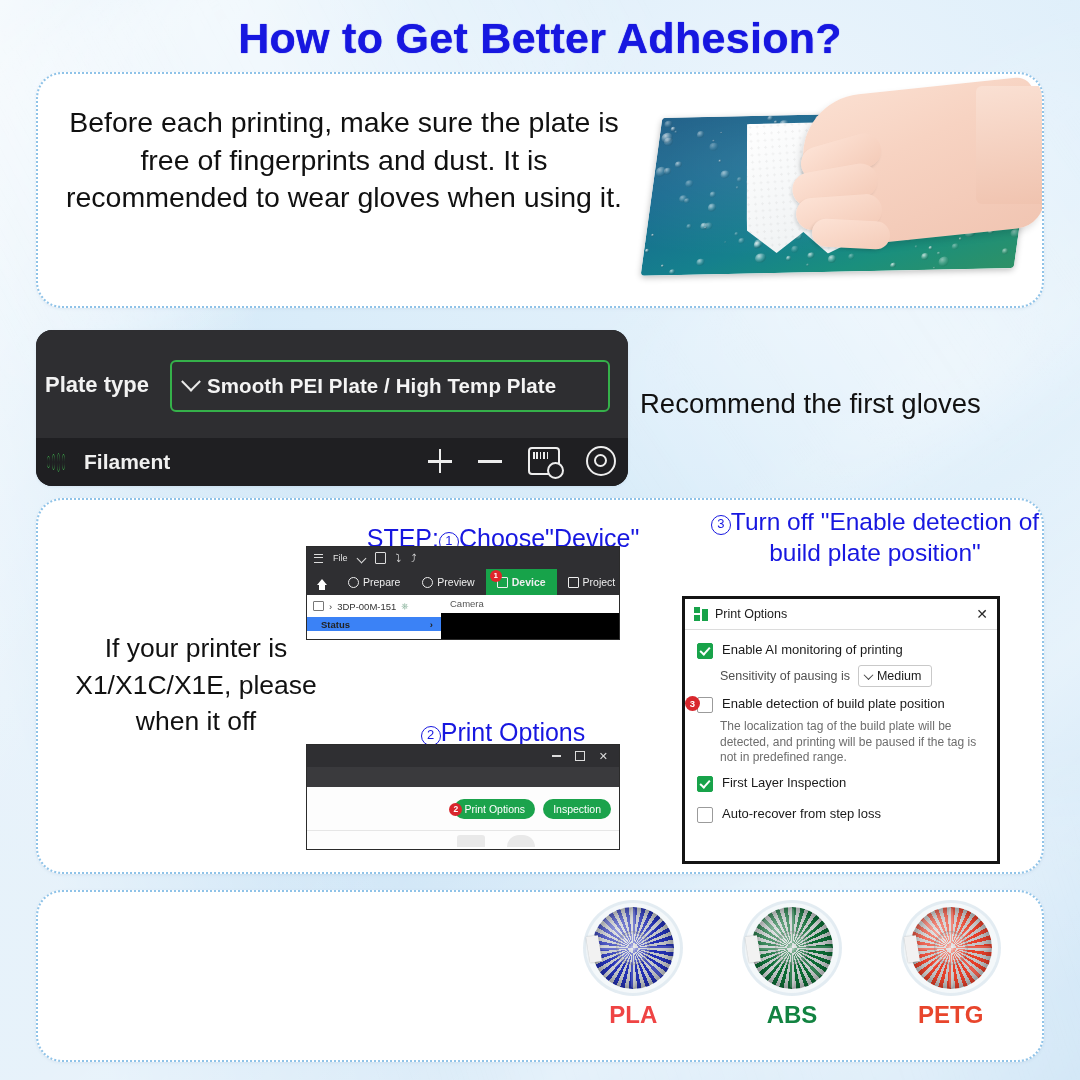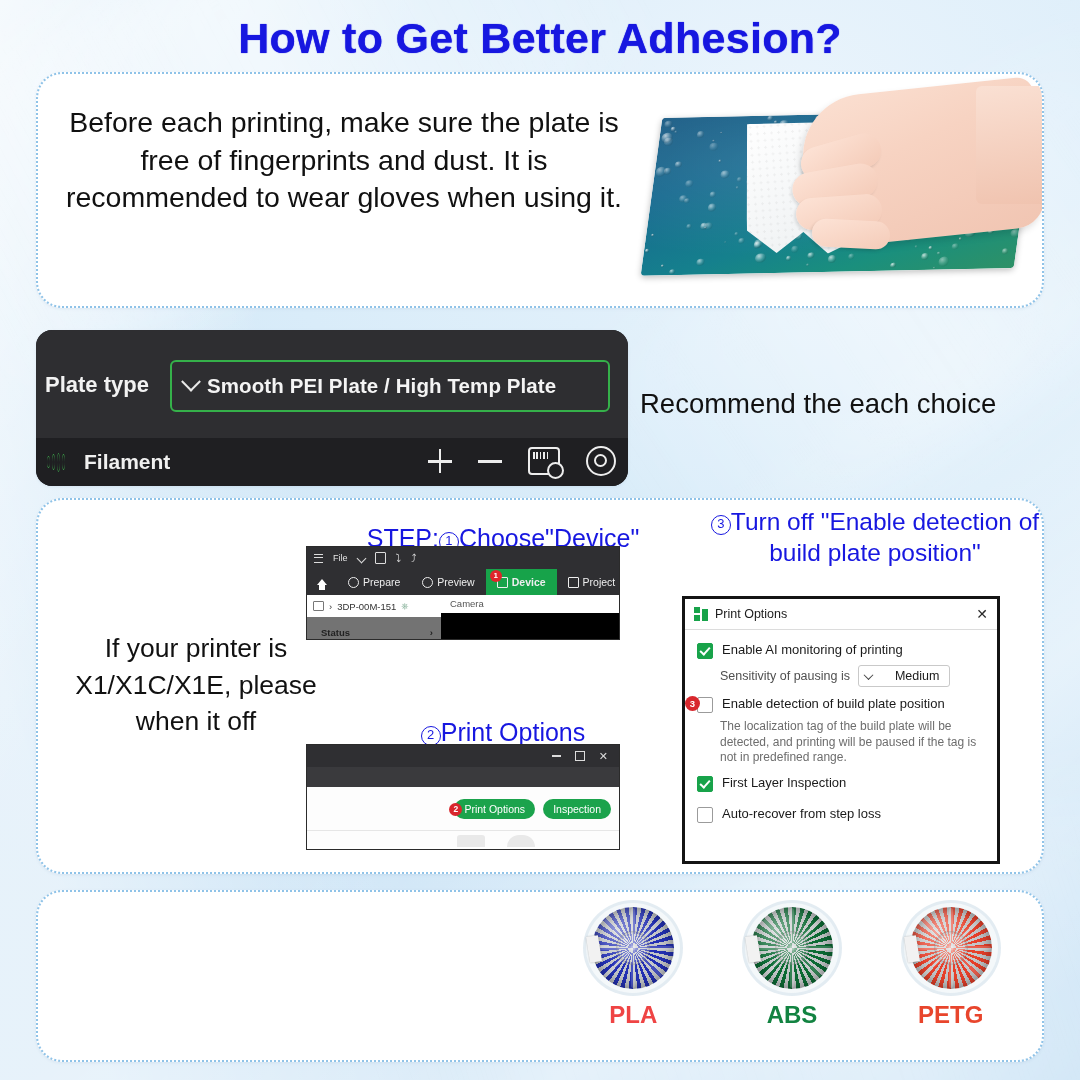--- a/index.html
+++ b/index.html
@@ -149,22 +149,22 @@
     background:#e0252b;color:#fff;font-size:8px;line-height:12px;text-align:center;font-weight:bold;z-index:2;}
   .ic-home{width:0;height:0;border-left:5px solid transparent;border-right:5px solid transparent;border-bottom:6px solid #fff;position:relative;}
   .ic-home:after{content:"";position:absolute;left:-3px;top:6px;width:6px;height:5px;background:#fff;}
   .sm-o{width:9px;height:9px;border:1.2px solid #eee;border-radius:50%;}
   .sq-ic{width:9px;height:9px;border:1.2px solid #eee;border-radius:1px;}
   .s1-body{display:flex;height:44px;}
   .s1-side{width:134px;background:#fff;}
   .s1-dev{display:flex;align-items:center;gap:5px;height:22px;padding-left:6px;font-size:9.5px;color:#333;}
   .s1-sq{width:9px;height:8px;border:1.2px solid #777;border-radius:1px;}
   .wifi{color:#7aa98f;font-size:9px;}
-  .s1-status{height:14px;background:#737373;display:flex;align-items:center;justify-content:space-between;
-    padding:8px 8px 0 14px;font-size:9.5px;font-weight:bold;color:#222;}
+  .s1-status{height:14px;background:#3b82f6;display:flex;align-items:center;justify-content:space-between;
+    padding:0 8px 0 14px;font-size:9.5px;font-weight:bold;color:#222;}
   .s1-main{flex:1;background:#fff;}
   .s1-cam{height:18px;padding-left:9px;font-size:9.5px;color:#555;line-height:18px;}
   .s1-black{height:26px;background:#000;}
 
   
   .shot2{position:absolute;left:306px;top:744px;width:312px;height:104px;
     background:#fff;border:1.5px solid #2b2b2b;overflow:hidden;}
   .s2-title{height:22px;background:#2f2f32;display:flex;align-items:center;justify-content:flex-end;gap:14px;padding-right:11px;color:#dcdcdc;font-size:11px;}
   .win-min{width:9px;height:1.4px;background:#dcdcdc;}
   .win-max{width:8px;height:8px;border:1.4px solid #dcdcdc;}
@@ -191,21 +191,21 @@
   .dlg-x{font-size:14px;color:#2a2a2a;line-height:1;}
   .dlg-body{padding:12px 10px 0 12px;}
   .opt{display:flex;align-items:flex-start;gap:9px;margin-bottom:6px;}
   .cbx{width:14px;height:14px;border:1.4px solid #9b9b9b;border-radius:2px;background:#fff;flex:none;margin-top:1px;position:relative;}
   .cbx.on{background:#18a34a;border-color:#18a34a;}
   .cbx.on:after{content:"";position:absolute;left:4px;top:1px;width:4px;height:8px;
     border-right:2px solid #fff;border-bottom:2px solid #fff;transform:rotate(42deg);}
   .opt-lbl{font-size:13px;color:#1a1a1a;line-height:1.25;}
   .sens{display:flex;align-items:center;gap:8px;margin:3px 0 9px 23px;}
   .sens-lbl{font-size:12.5px;color:#4f4f4f;}
-  .sens-box{border:1px solid #c9c9c9;border-radius:3px;padding:3px 10px 3px 6px;display:flex;align-items:center;gap:23px;}
+  .sens-box{border:1px solid #c9c9c9;border-radius:3px;padding:3px 10px 3px 6px;display:flex;align-items:center;gap:5px;}
   .sens-chev{width:6px;height:6px;border-right:1.4px solid #444;border-bottom:1.4px solid #444;transform:rotate(45deg) translate(-1px,-1px);}
   .sens-val{font-size:12.5px;color:#1a1a1a;}
   .opt-row3{position:relative;}
   .badge3{position:absolute;left:-12px;top:0;width:15px;height:15px;border-radius:50%;
     background:#d8272d;color:#fff;font-size:9.5px;line-height:15px;text-align:center;font-weight:bold;z-index:2;}
   .desc{font-size:12px;color:#6d6d6d;line-height:1.3;margin:2px 0 9px 23px;}
 
   
   #panel4{left:36px;top:890px;width:1004px;height:168px;}
   .p4-text{position:absolute;left:20px;top:30px;width:470px;text-align:center;
@@ -419,21 +419,21 @@
       </div>
     <div class="fil-label">Filament</div>
     <div class="fil-actions">
       <span class="ic-plus"></span>
       <span class="ic-minus"></span>
       <span class="ic-ams"></span>
       <span class="ic-gear"></span>
     </div>
   </div>
 </div>
-<div class="p2-note">Recommend the each choice</div>
+<div class="p2-note">Recommend the first gloves</div>
 
 <div class="card" id="panel3">
   <div class="p3-left">If your printer is X1/X1C/X1E, please when it off</div>
 
   <div class="step-head">
     <span>STEP:</span><span class="circ">1</span><span>Choose"Device"</span>
   </div>
 
   <div class="step2-head">
     <span class="circ">2</span><span>Print Options</span>

